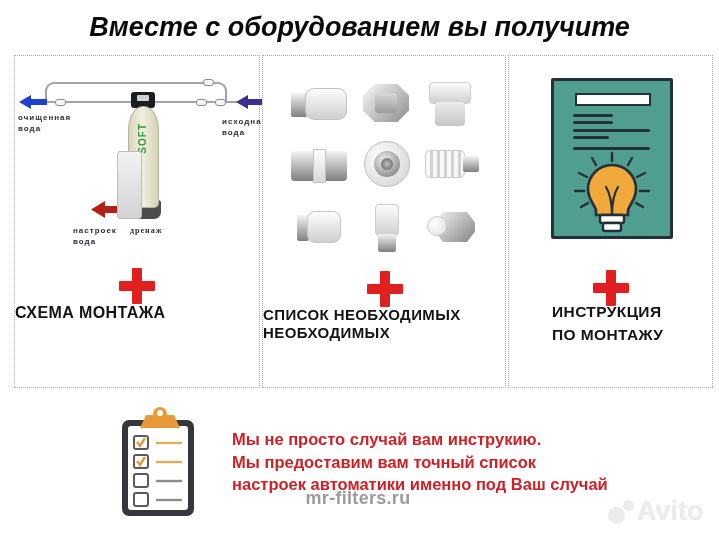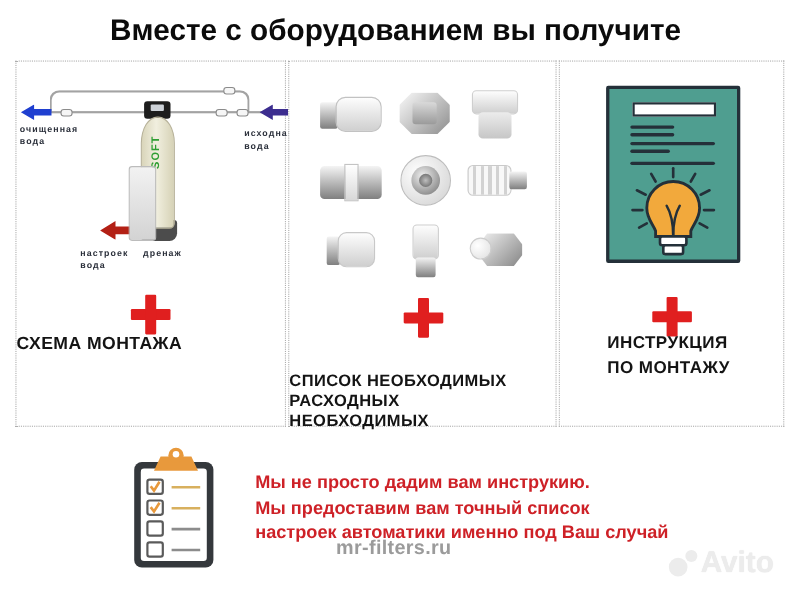--- a/index.html
+++ b/index.html
@@ -3,42 +3,42 @@
 <meta charset="utf-8">
 <style>
   html,body{margin:0;padding:0;}
   body{
     width:719px;height:540px;position:relative;overflow:hidden;
     background:#ffffff;font-family:"Liberation Sans",sans-serif;
   }
   
   .title{
     position:absolute;top:12px;left:0;width:719px;text-align:center;
-    font-size:27px;font-weight:bold;color:#0b0b0b;letter-spacing:0px;
+    font-size:27px;font-weight:bold;color:#0b0b0b;letter-spacing:0px;font-style:italic;
   }
   
   .panel{
     position:absolute;top:55px;height:333px;
     border:1px dotted #adadad;background:#fff;box-sizing:border-box;
   }
   #panel1{left:14px;width:246px;}
   #panel2{left:262px;width:244px;}
   #panel3{left:508px;width:205px;}
 
   .plus{position:absolute;width:36px;height:36px;}
   .plus .pb{position:absolute;background:#e01f1f;border-radius:1px;}
   .plus .ph{left:0;top:13px;width:36px;height:10px;}
   .plus .pv{left:13px;top:0;width:10px;height:36px;}
 
   .caption{
     position:absolute;left:0;width:100%;
     font-weight:bold;color:#141414;letter-spacing:0.4px;
   }
   .cap1{top:247px;font-size:16px;line-height:20px;}
-  .cap2{top:250px;font-size:15px;line-height:18px;margin-top:32px;}
+  .cap2{top:250px;font-size:15px;line-height:18px;}
   .cap3{top:245px;font-size:15.5px;line-height:22.5px;text-align:left;padding-left:43px;box-sizing:border-box;}
   .pipe{position:absolute;background:#a3a3a3;height:2px;}
   .loop{
     position:absolute;left:30px;top:26px;width:182px;height:20px;
     border:2px solid #a3a3a3;border-bottom:none;border-radius:9px 9px 0 0;box-sizing:border-box;
   }
   .fitting{
     position:absolute;width:11px;height:7px;background:#f6f6f6;
     border:1px solid #8b8b8b;border-radius:3px;box-sizing:border-box;
   }
@@ -143,21 +143,21 @@
     <div>вода</div>
   </div>
   <div class="dlabel" style="left:207px;top:60px;">
     <div>исходная</div>
     <div>вода</div>
   </div>
   <div class="dlabel" style="left:58px;top:169px;">
     <div>настроек</div>
     <div>вода</div>
   </div>
-  <div class="dlabel" style="left:115px;top:169px;">дренаж</div>
+  <div class="dlabel" style="left:115px;top:169px;font-family:Liberation Serif, serif;">дренаж</div>
 
   <div class="plus" style="left:104px;top:212px;">
     <div class="pb ph"></div>
       <div class="pb pv"></div>
   </div>
   <div class="caption cap1">
     <div>СХЕМА МОНТАЖА</div>
   </div>
 </div>
 
@@ -204,21 +204,20 @@
       <div style="position:absolute;left:6px;top:16px;width:20px;height:20px;border-radius:50%;background:radial-gradient(circle at 35% 35%,#ffffff,#dedede);border:1px solid #cccccc;box-sizing:border-box;"></div>
     </div>
   </div>
 
   <div class="plus" style="left:104px;top:215px;">
     <div class="pb ph"></div>
       <div class="pb pv"></div>
   </div>
   <div class="caption cap2">
     <div>СПИСОК НЕОБХОДИМЫХ</div>
-    <div>РАСХОДНЫХ</div>
     <div>НЕОБХОДИМЫХ</div>
   </div>
 </div>
 
 <div class="panel" id="panel3">
   <div class="doc">
     <div class="tbar"></div>
     <div class="dline" style="top:33px;width:40px;"></div>
     <div class="dline" style="top:40px;width:40px;"></div>
     <div class="dline" style="top:48px;width:77px;"></div>
@@ -272,21 +271,21 @@
       <line x1="40" y1="56" x2="66" y2="56" stroke="#d8b05e" stroke-width="2.4"></line>
       <rect x="18" y="68" width="14" height="13" rx="2" fill="none" stroke="#5a5a5a" stroke-width="2"></rect>
       <line x1="40" y1="75" x2="66" y2="75" stroke="#8c8c8c" stroke-width="2.4"></line>
       <rect x="18" y="87" width="14" height="13" rx="2" fill="none" stroke="#5a5a5a" stroke-width="2"></rect>
       <line x1="40" y1="94" x2="66" y2="94" stroke="#8c8c8c" stroke-width="2.4"></line>
     </g>
   </svg>
 </div>
 
 <div class="redtext">
-  <div>Мы не просто дадим вам инструкию.</div>
+  <div>Мы не просто случай вам инструкию.</div>
   <div>Мы предоставим вам точный список</div>
   <div>настроек автоматики именно под Ваш случай</div>
 </div>
 <div class="site">mr-filters.ru</div>
 
 <div class="watermark">
   <div class="wm-dots">
     <div class="d1"></div>
       <div class="d2"></div>
   </div>

